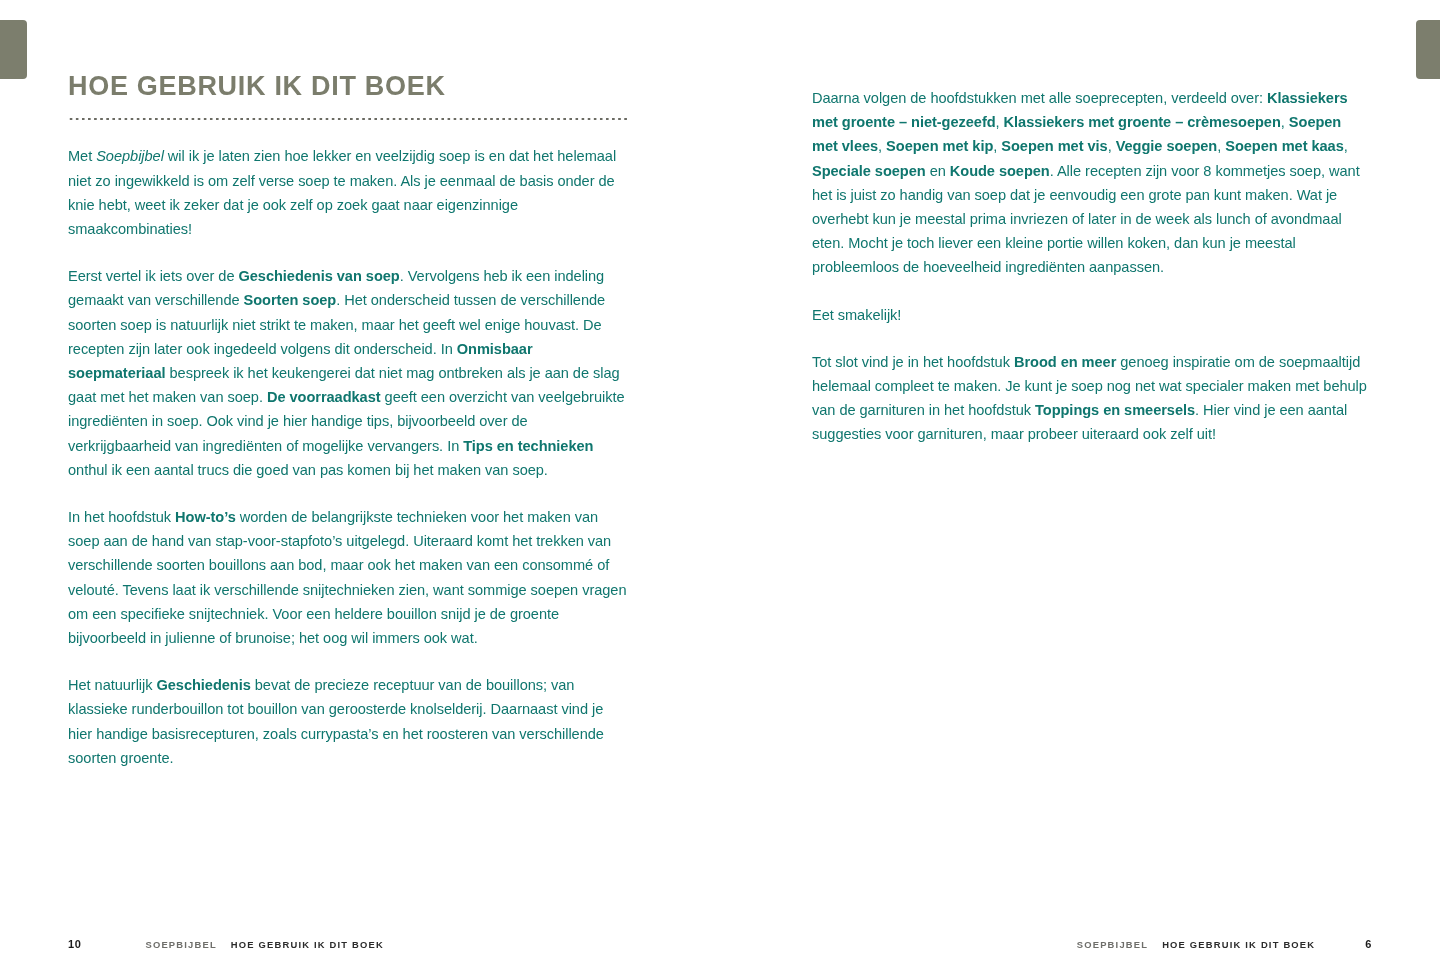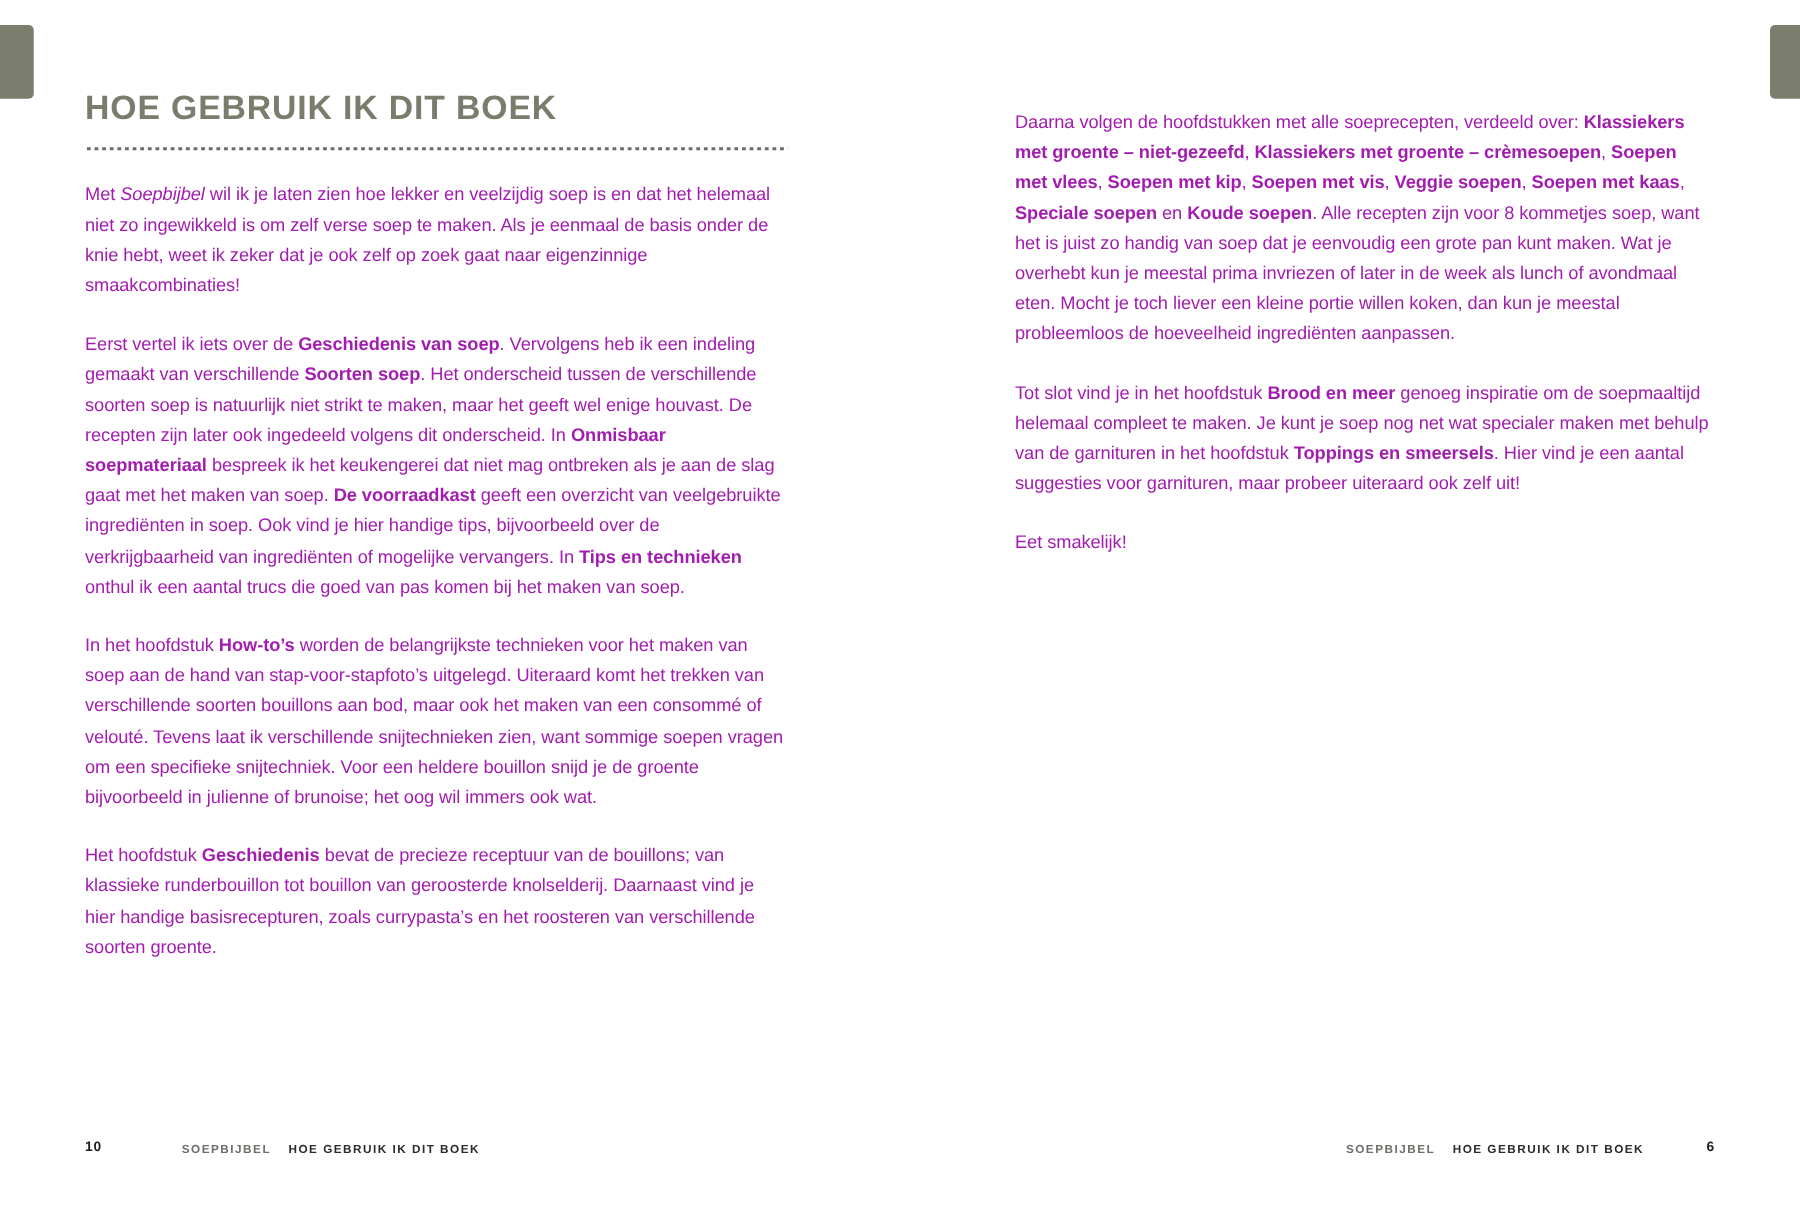--- a/index.html
+++ b/index.html
@@ -60,40 +60,40 @@
     height: 4px;
     background-image: radial-gradient(#6b6b63 42%, transparent 44%);
     background-size: 6.1px 4px;
     background-repeat: repeat-x;
     background-position: 0 0;
   }
 
   
   .col {
     width: 562px;
-    color: #a21caf;
+    color: #0f766e;
     font-size: 14.6px;
     line-height: 24.2px;
     letter-spacing: -0.05px;
   }
   .col-right { width: 556px; padding-top: 86px; }
   .col-left  { padding-top: 23px; }
 
   .col p {
     margin: 0 0 23px 0;
   }
   .col p:last-child { margin-bottom: 0; }
 
   em  { font-style: italic; }
   b, strong { font-weight: 700; }
 
   
   .footer {
     position: absolute;
-    bottom: 52px;
+    bottom: 26px;
     display: flex;
     align-items: flex-end;
     font-size: 9.4px;
     font-weight: 700;
     letter-spacing: 1.2px;
   }
   .footer-left  { left: 68px; }
   .footer-right { right: 68px; }
 
   .folio {
@@ -136,21 +136,21 @@
 
       <p>
         <span>Eerst vertel ik iets over de </span><b>Geschiedenis van soep</b><span>. Vervolgens heb ik een indeling gemaakt van verschillende </span><b>Soorten soep</b><span>. Het onderscheid tussen de verschillende soorten soep is natuurlijk niet strikt te maken, maar het geeft wel enige houvast. De recepten zijn later ook ingedeeld volgens dit onderscheid. In </span><b>Onmisbaar soepmateriaal</b><span> bespreek ik het keukengerei dat niet mag ontbreken als je aan de slag gaat met het maken van soep. </span><b>De voorraadkast</b><span> geeft een overzicht van veelgebruikte ingrediënten in soep. Ook vind je hier handige tips, bijvoorbeeld over de verkrijgbaarheid van ingrediënten of mogelijke vervangers. In </span><b>Tips en technieken</b><span> onthul ik een aantal trucs die goed van pas komen bij het maken van soep.</span>
       </p>
 
       <p>
         <span>In het hoofdstuk </span><b>How-to’s</b><span> worden de belangrijkste technieken voor het maken van soep aan de hand van stap-voor-stapfoto’s uitgelegd. Uiteraard komt het trekken van verschillende soorten bouillons aan bod, maar ook het maken van een consommé of velouté. Tevens laat ik verschillende snijtechnieken zien, want sommige soepen vragen om een specifieke snijtechniek. Voor een heldere bouillon snijd je de groente bijvoorbeeld in julienne of brunoise; het oog wil immers ook wat.</span>
       </p>
 
       <p>
-        <span>Het hoofdstuk </span><b>Geschiedenis</b><span> bevat de precieze receptuur van de bouillons; van klassieke runderbouillon tot bouillon van geroosterde knolselderij. Daarnaast vind je hier handige basisrecepturen, zoals currypasta’s en het roosteren van verschillende soorten groente.</span>
+        <span>Het natuurlijk </span><b>Geschiedenis</b><span> bevat de precieze receptuur van de bouillons; van klassieke runderbouillon tot bouillon van geroosterde knolselderij. Daarnaast vind je hier handige basisrecepturen, zoals currypasta’s en het roosteren van verschillende soorten groente.</span>
       </p>
 
     </div>
 
     <div class="footer footer-left">
       <span class="folio">10</span>
       <span class="gap-xl"></span>
       <span class="runhead">Soepbijbel</span>
       <span class="gap-sm"></span>
       <span class="runhead-title">Hoe gebruik ik dit boek</span>
@@ -159,25 +159,25 @@
   </div>
 
   <div class="page page-right">
 
     <div class="col col-right">
 
       <p>
         <span>Daarna volgen de hoofdstukken met alle soeprecepten, verdeeld over: </span><b>Klassiekers met groente – niet-gezeefd</b><span>, </span><b>Klassiekers met groente – crèmesoepen</b><span>, </span><b>Soepen met vlees</b><span>, </span><b>Soepen met kip</b><span>, </span><b>Soepen met vis</b><span>, </span><b>Veggie soepen</b><span>, </span><b>Soepen met kaas</b><span>, </span><b>Speciale soepen</b><span> en </span><b>Koude soepen</b><span>. Alle recepten zijn voor 8 kommetjes soep, want het is juist zo handig van soep dat je eenvoudig een grote pan kunt maken. Wat je overhebt kun je meestal prima invriezen of later in de week als lunch of avondmaal eten. Mocht je toch liever een kleine portie willen koken, dan kun je meestal probleemloos de hoeveelheid ingrediënten aanpassen.</span>
       </p>
 
+      <p>Eet smakelijk!</p>
+
       <p>
         <span>Tot slot vind je in het hoofdstuk </span><b>Brood en meer</b><span> genoeg inspiratie om de soepmaaltijd helemaal compleet te maken. Je kunt je soep nog net wat specialer maken met behulp van de garnituren in het hoofdstuk </span><b>Toppings en smeersels</b><span>. Hier vind je een aantal suggesties voor garnituren, maar probeer uiteraard ook zelf uit!</span>
       </p>
-
-      <p>Eet smakelijk!</p>
 
     </div>
 
     <div class="footer footer-right">
       <span class="runhead">Soepbijbel</span>
       <span class="gap-sm"></span>
       <span class="runhead-title">Hoe gebruik ik dit boek</span>
       <span class="gap-lg"></span>
       <span class="folio">6</span>
     </div>

